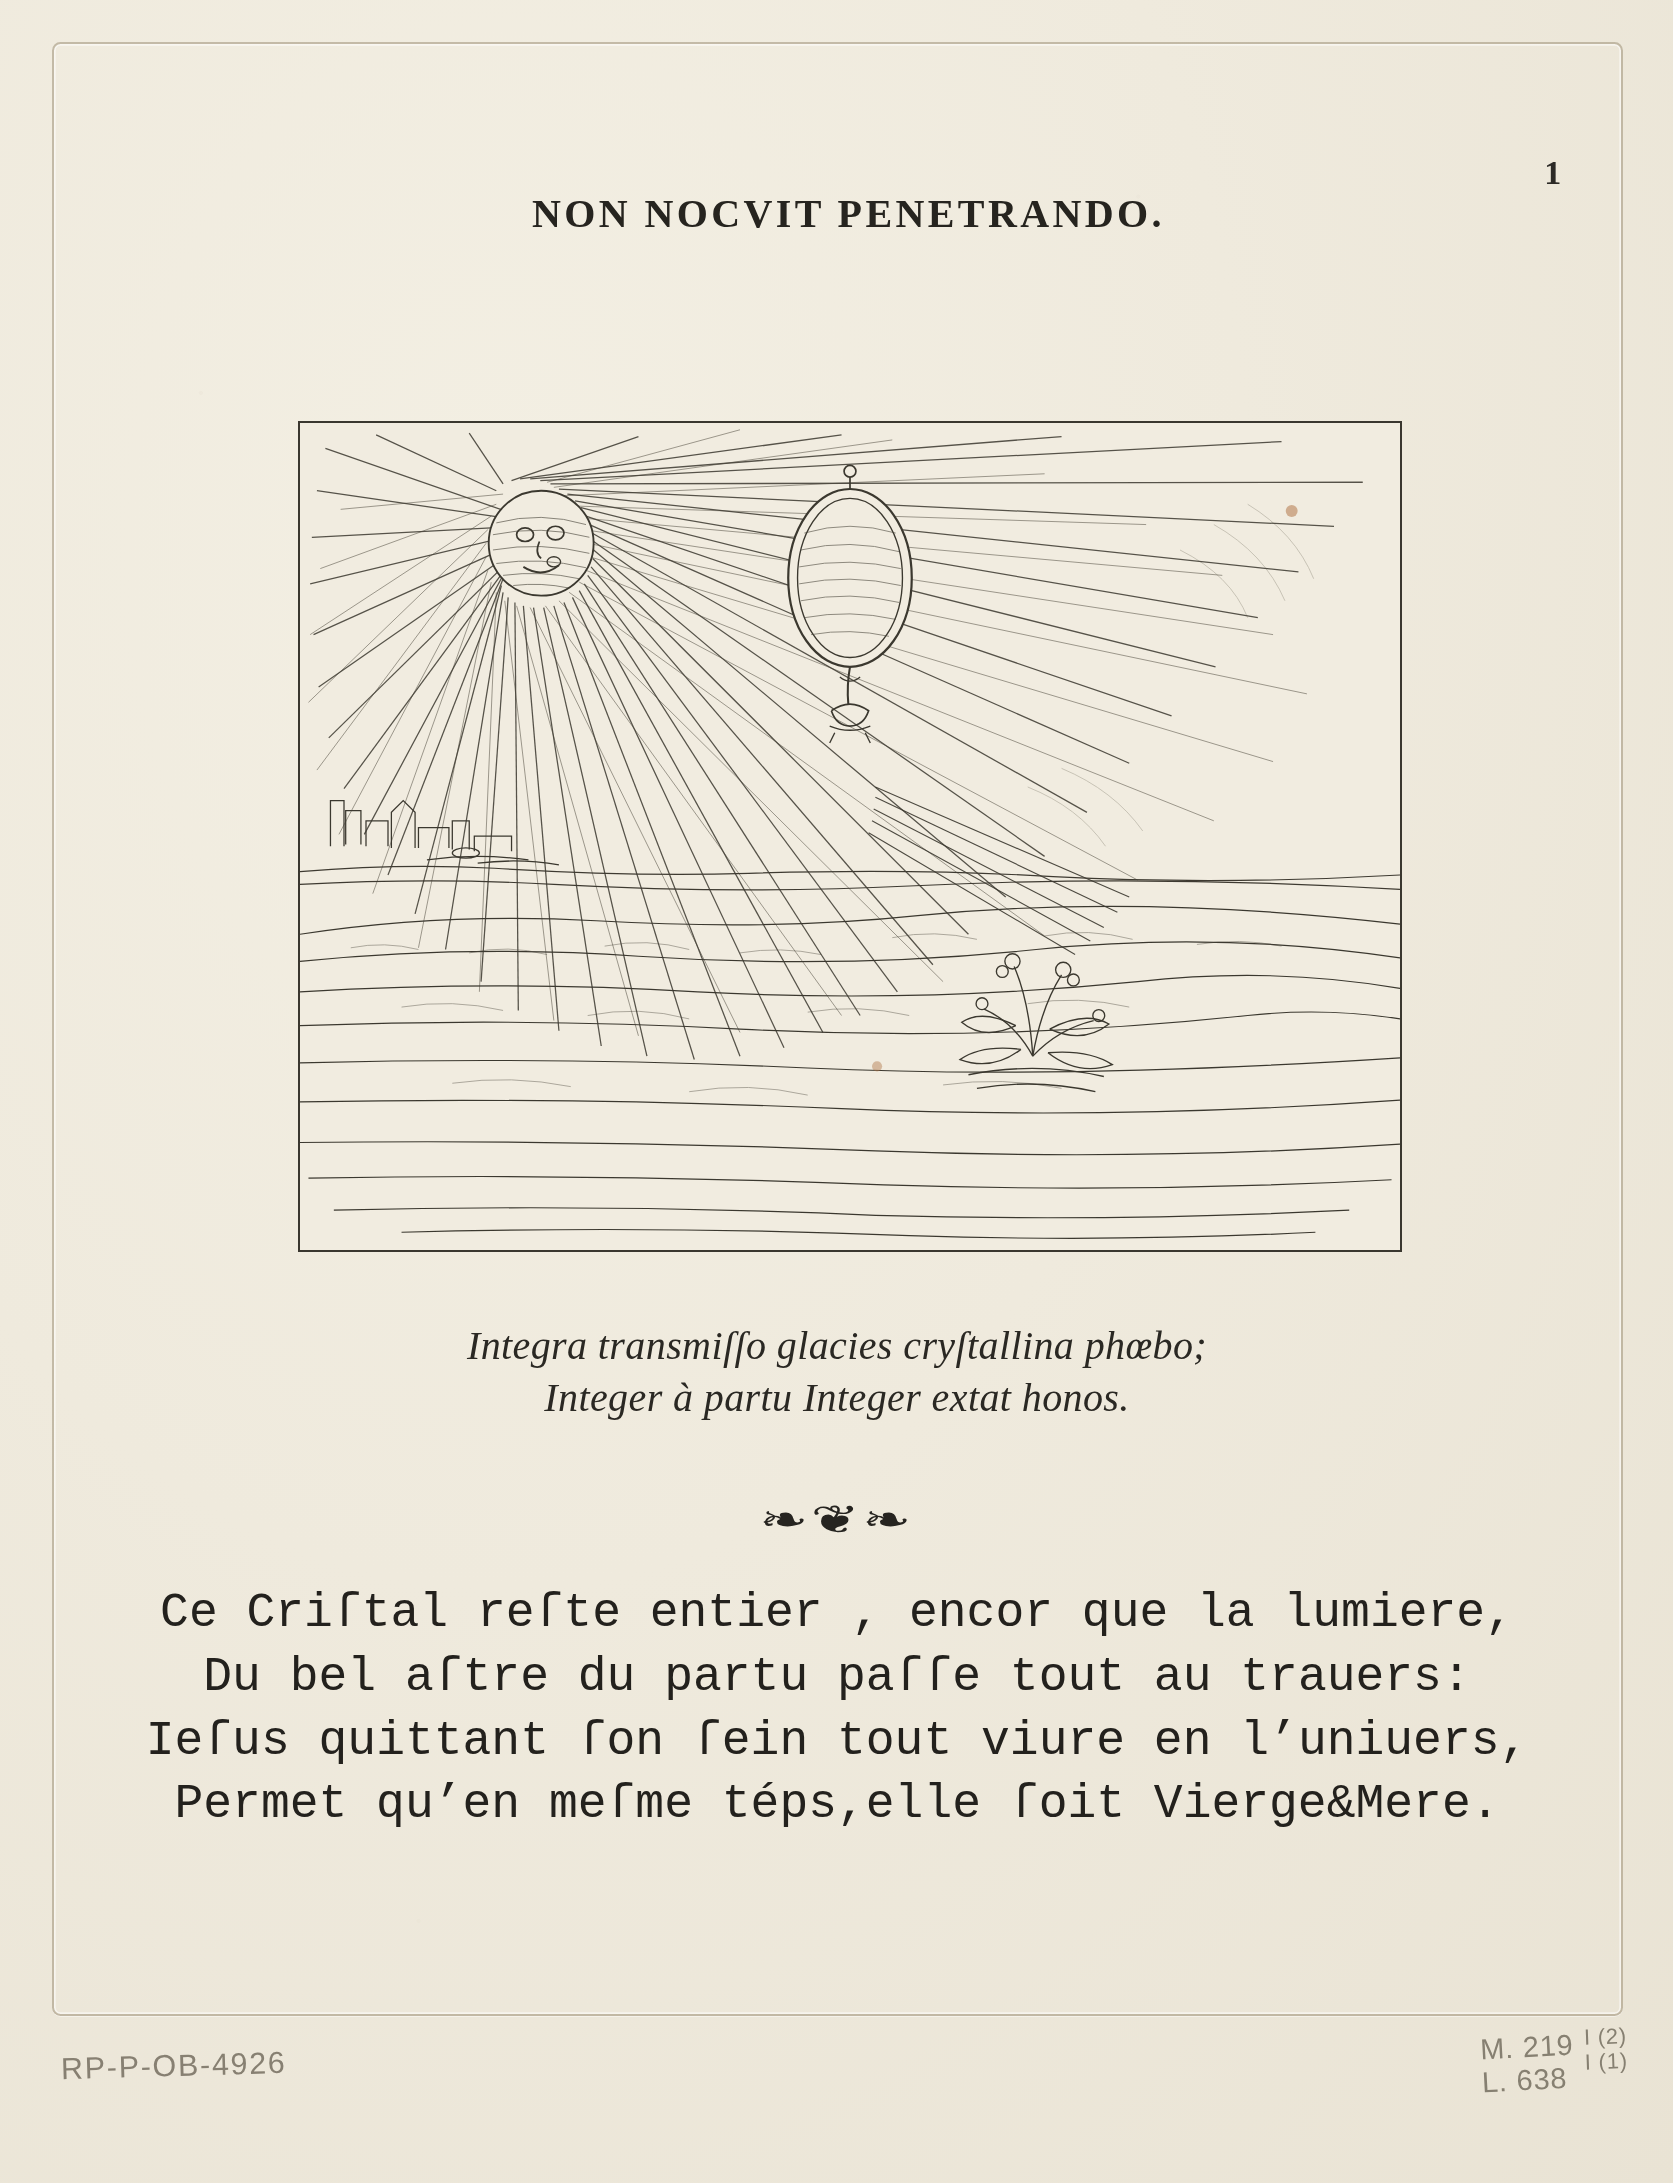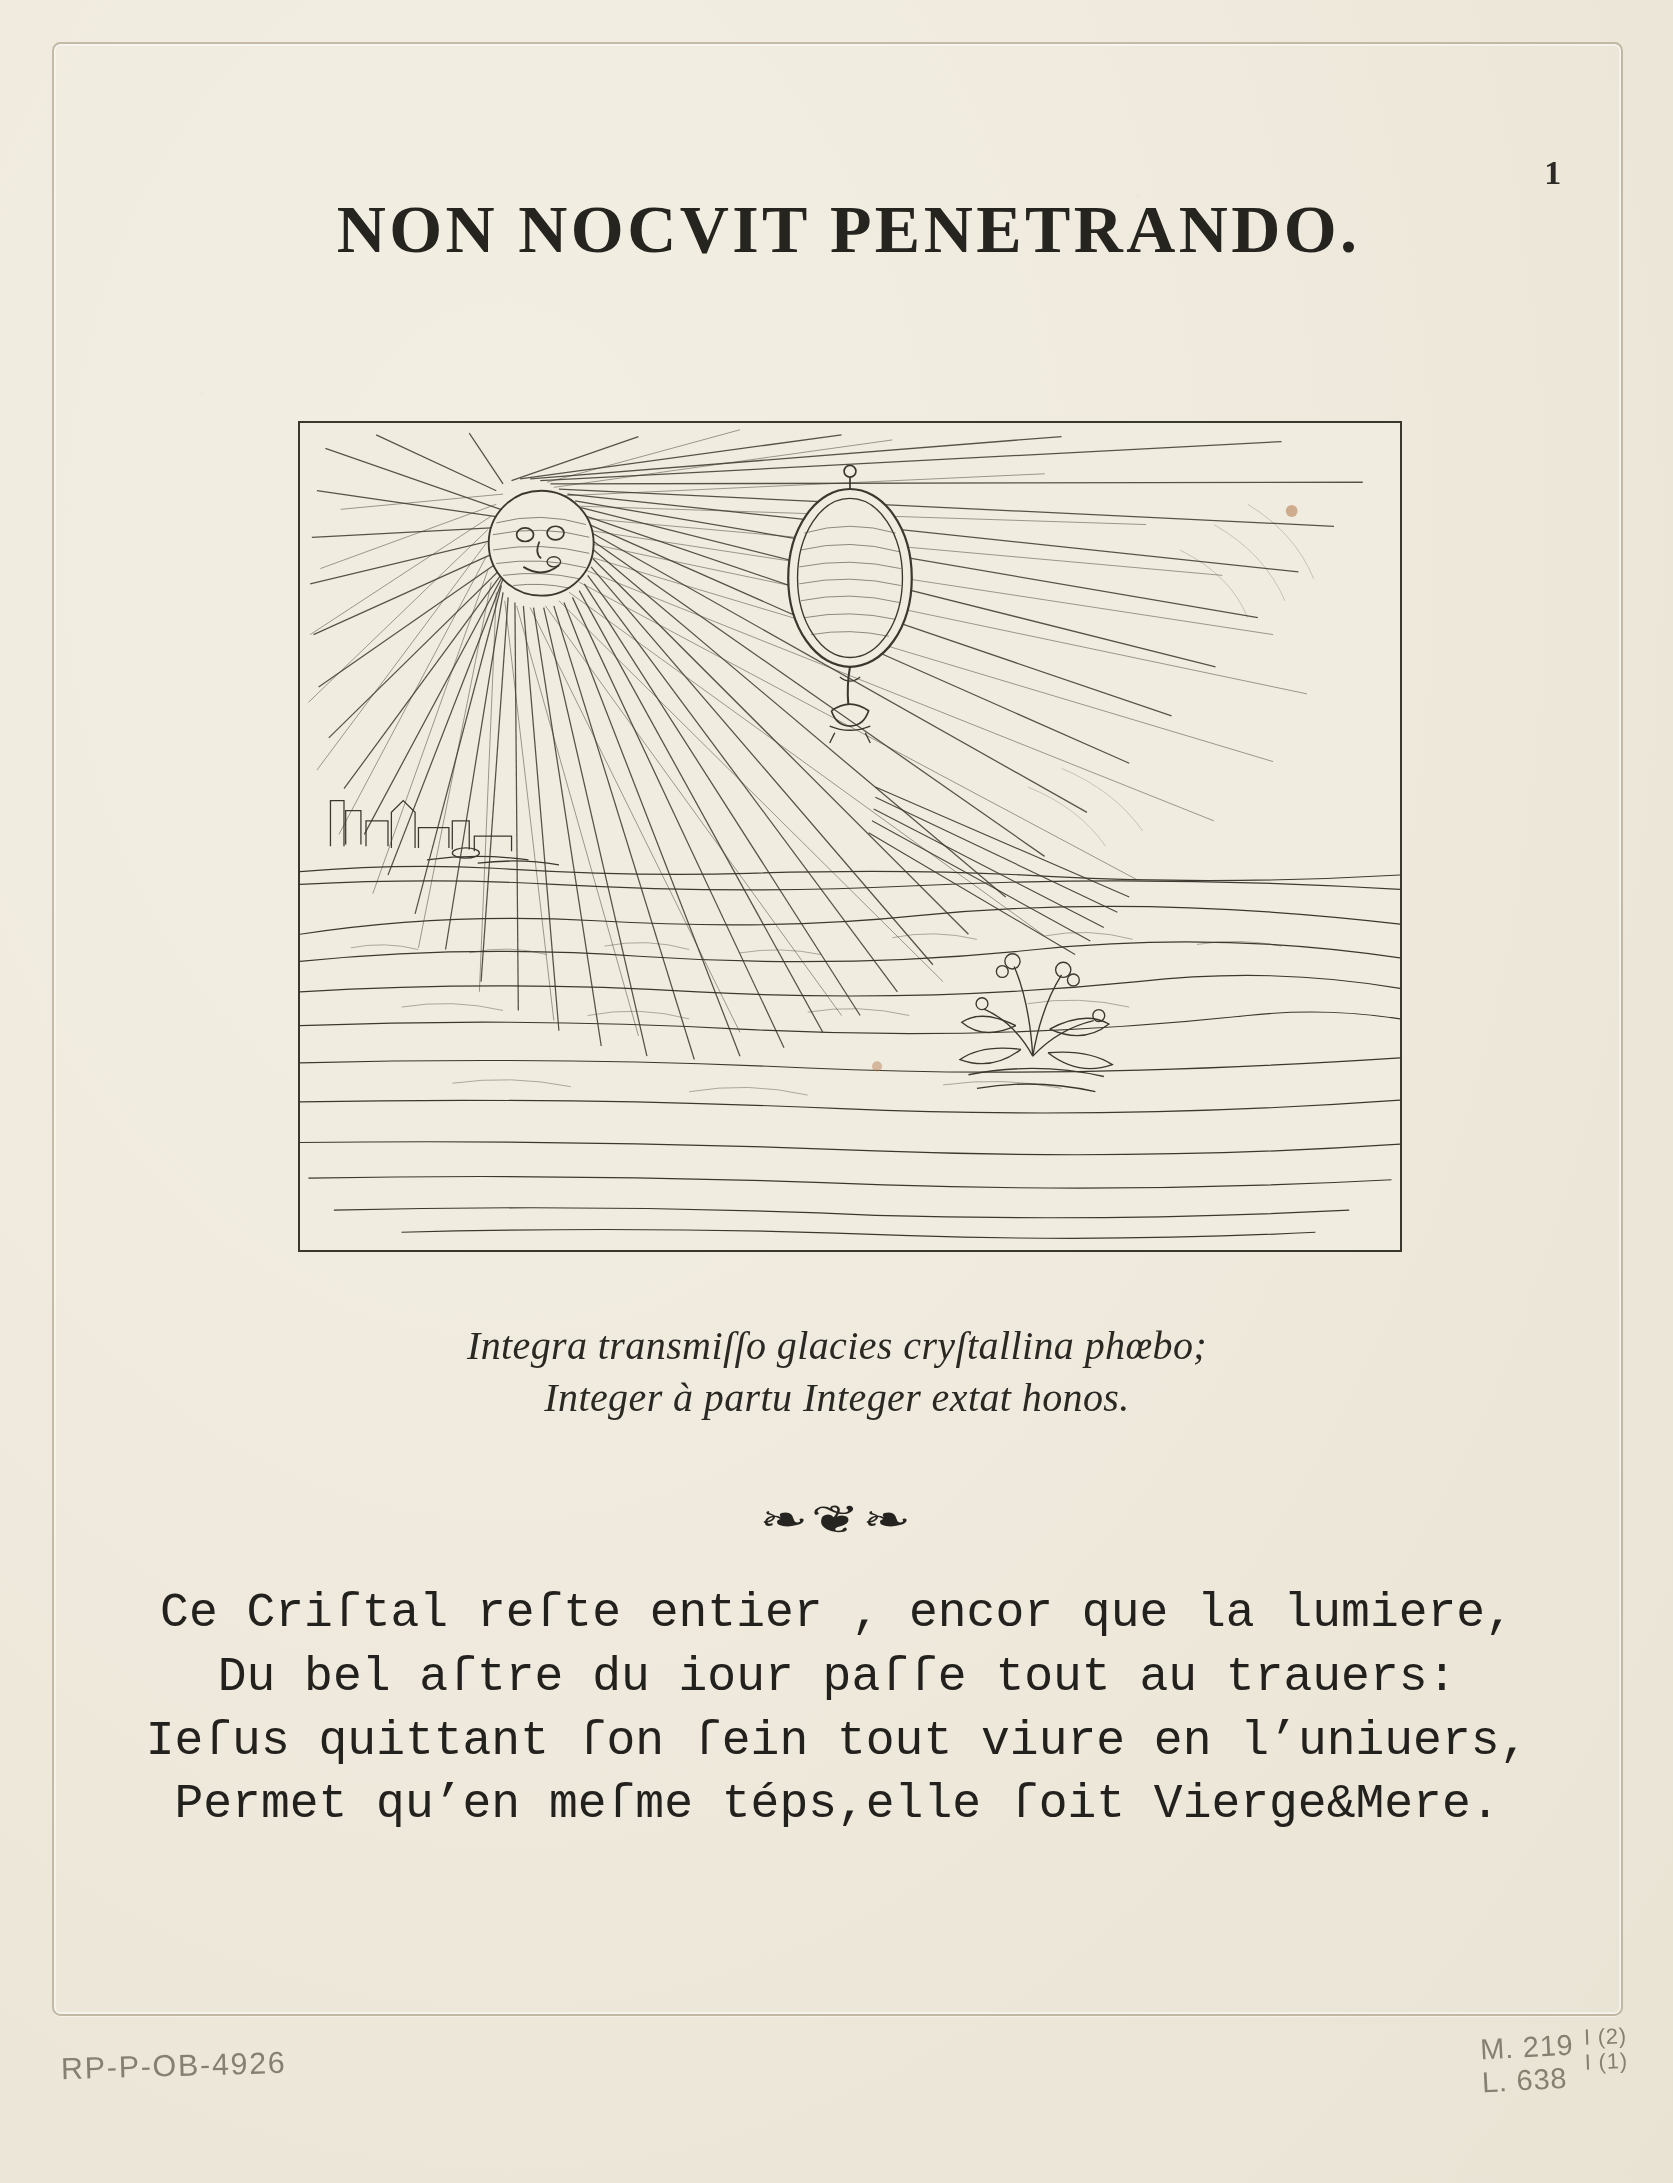--- a/index.html
+++ b/index.html
@@ -57,21 +57,21 @@
     font-weight: 700;
     letter-spacing: 0.8px;
     color: #2c2a26;
   }
   #title {
     position: absolute;
     left: 0; right: 0; top: 190px;
     text-align: center;
     font-family: "Liberation Serif", serif;
     font-weight: 700;
-    font-size: 68px;
+    font-size: 40px;
     letter-spacing: 3.4px;
     color: #26241f;
     padding-left: 23px;
   }
 
   
   #engraving {
     position: absolute;
     left: 298px; top: 421px;
     width: 1100px; height: 827px;
@@ -383,21 +383,21 @@
     <div class="line">Integra transmiſſo glacies cryſtallina phœbo;</div>
     <div class="line">Integer à partu Integer extat honos.</div>
   </div>
 
   <div id="fleuron">
     <span class="glyph">❧❦❧</span>
   </div>
 
   <div id="french">
     <div class="line">Ce Criſtal reſte entier , encor que la lumiere,</div>
-    <div class="line">Du bel aſtre du iour paſſe tout au trauers:</div>
+    <div class="line">Du bel aſtre du partu paſſe tout au trauers:</div>
     <div class="line">Ieſus quittant ſon ſein tout viure en l’uniuers,</div>
     <div class="line">Permet qu’en meſme téps,elle ſoit Vierge&amp;Mere.</div>
   </div>
 
   <div class="pencil" id="inv-left">RP-P-OB-4926</div>
 
   <div class="pencil" id="inv-right">
     <div>M. 219</div>
     <div>L. 638</div>
     <div class="sub">

